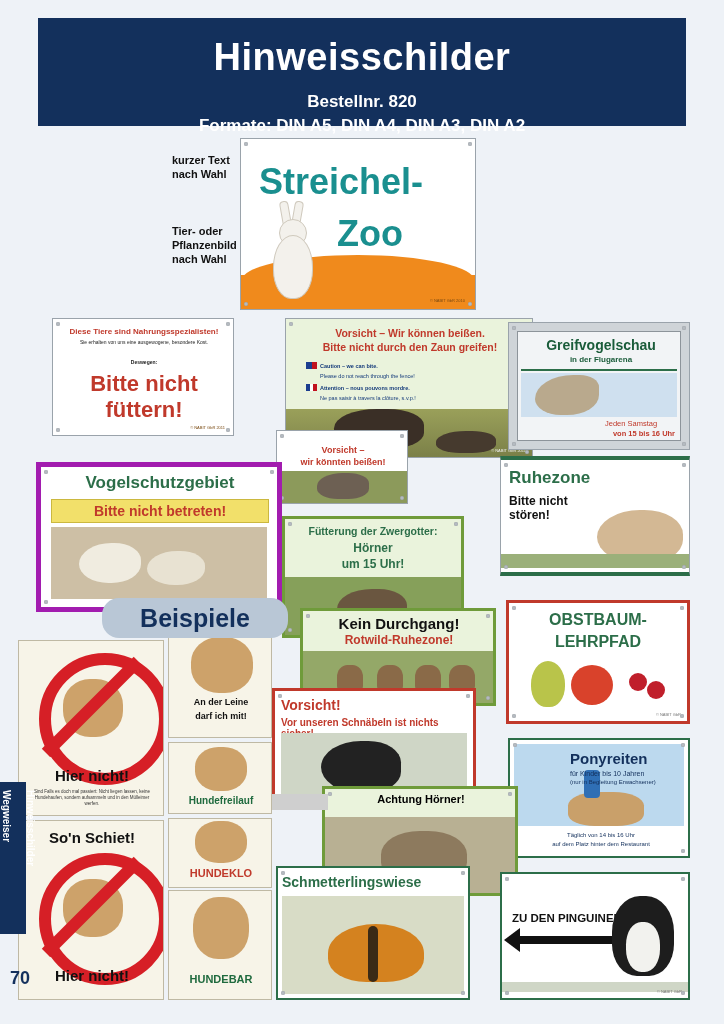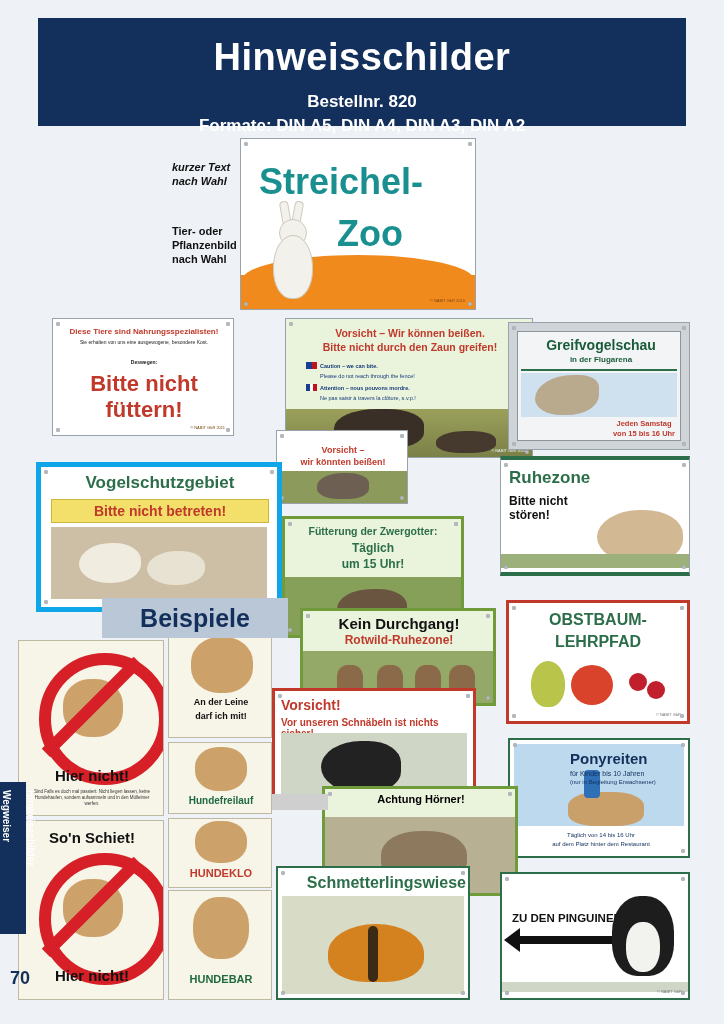--- a/index.html
+++ b/index.html
@@ -48,20 +48,21 @@
     position:absolute;left:512px;top:234px;width:190px;
     font-size:16px;color:#13305c;font-weight:bold;text-align:center;line-height:23px;
   }
 
   
   .beispiele{
     position:absolute;left:102px;top:598px;width:186px;height:40px;
     background:#b9c7d6;color:#13305c;
     font-size:25px;font-weight:bold;text-align:center;line-height:40px;
     z-index:40;
+    border-radius:17px;
   }
 
   
   .sign{position:absolute;background:#fff;border:1px solid #9aa3ab;box-sizing:border-box;overflow:hidden;}
   .scr{position:absolute;width:4px;height:4px;border-radius:50%;background:#b7bcc2;box-shadow:inset 0 0 1px #7d838a;}
   .scr.tl{left:3px;top:3px;} .scr.tr{right:3px;top:3px;}
   .scr.bl{left:3px;bottom:3px;} .scr.br{right:3px;bottom:3px;}
 
   .t{position:absolute;box-sizing:border-box;}
 
@@ -103,40 +104,40 @@
   #s-beissen .tiny{position:absolute;right:6px;bottom:4px;font-size:4px;color:#eee;}
 
   
   #s-greif{left:508px;top:322px;width:182px;height:128px;background:#cfd4d8;}
   #s-greif .in{position:absolute;left:8px;top:8px;right:8px;bottom:8px;background:#f2f4f6;border:1px solid #8d949a;}
   #s-greif .h{left:12px;top:14px;width:160px;font-size:14px;font-weight:bold;color:#1a5c3a;text-align:center;}
   #s-greif .s{left:12px;top:32px;width:160px;font-size:8px;font-weight:bold;color:#1a5c3a;text-align:center;}
   #s-greif .bar{position:absolute;left:12px;top:46px;right:12px;height:2px;background:#2c6e49;}
   #s-greif .sky{position:absolute;left:12px;top:50px;right:12px;height:44px;background:#cfe0ef;}
   #s-greif .bird{position:absolute;left:26px;top:52px;width:64px;height:40px;background:#b9a98d;border-radius:60% 30% 50% 40%;}
-  #s-greif .r1{left:96px;top:96px;width:78px;font-size:7.5px;font-weight:bold;color:#c0392b;text-align:center;}
+  #s-greif .r1{left:96px;top:96px;width:78px;font-size:7.5px;font-weight:normal;color:#c0392b;}
   #s-greif .r2{left:96px;top:106px;width:78px;font-size:7.5px;font-weight:bold;color:#c0392b;text-align:center;}
 
   
   #s-koennten{left:276px;top:430px;width:132px;height:74px;background:#fff;}
   #s-koennten .h1{left:6px;top:14px;width:120px;font-size:9px;font-weight:bold;color:#c0392b;text-align:center;}
   #s-koennten .h2{left:6px;top:26px;width:120px;font-size:9px;font-weight:bold;color:#c0392b;text-align:center;}
   #s-koennten .ph{position:absolute;left:0;bottom:0;width:100%;height:32px;background:#8c9a5b;}
   #s-koennten .an{position:absolute;left:40px;bottom:4px;width:52px;height:26px;background:#6d6053;border-radius:50% 40% 40% 40%;}
 
   
   #s-ruhe{left:500px;top:456px;width:190px;height:120px;background:#fff;border-top:4px solid #2c6e49;border-bottom:4px solid #2c6e49;}
   #s-ruhe .h{left:8px;top:8px;width:120px;font-size:17px;font-weight:bold;color:#2c6e49;}
   #s-ruhe .l1{left:8px;top:34px;width:120px;font-size:12px;font-weight:bold;color:#111;}
   #s-ruhe .l2{left:8px;top:48px;width:120px;font-size:12px;font-weight:bold;color:#111;}
   #s-ruhe .fox{position:absolute;left:96px;top:50px;width:86px;height:54px;background:#d3b894;border-radius:50% 45% 45% 50%;}
   #s-ruhe .grass{position:absolute;left:0;bottom:4px;width:100%;height:14px;background:#9bb07a;}
 
   
-  #s-vogel{left:36px;top:462px;width:246px;height:150px;background:#fff;border:5px solid #0ea5e9;}
+  #s-vogel{left:36px;top:462px;width:246px;height:150px;background:#fff;border:5px solid #a21caf;}
   #s-vogel .h{left:8px;top:6px;width:222px;font-size:17px;font-weight:bold;color:#2c6e49;text-align:center;}
   #s-vogel .b{position:absolute;left:10px;top:32px;width:216px;height:22px;background:#f2e06a;border:1px solid #cbb83f;}
   #s-vogel .b span{display:block;text-align:center;line-height:22px;font-size:14px;font-weight:bold;color:#c0392b;}
   #s-vogel .ph{position:absolute;left:10px;top:60px;width:216px;bottom:8px;background:#cdbfa5;}
   #s-vogel .duck1{position:absolute;left:28px;top:16px;width:62px;height:40px;background:#f0ece0;border-radius:55% 45% 50% 50%;}
   #s-vogel .duck2{position:absolute;left:96px;top:24px;width:58px;height:34px;background:#e8e2d2;border-radius:55% 45% 50% 50%;}
 
   
   #s-otter{left:282px;top:516px;width:182px;height:122px;background:#eaf3dc;border:3px solid #6f9b3a;}
   #s-otter .l1{left:6px;top:6px;width:164px;font-size:10.5px;font-weight:bold;color:#2c6e49;text-align:center;}
@@ -180,21 +181,21 @@
   #s-pony .f2{left:8px;top:101px;width:166px;font-size:6px;color:#13305c;text-align:center;}
 
   
   #s-hoerner{left:322px;top:786px;width:196px;height:110px;background:#eaf3dc;border:3px solid #6f9b3a;}
   #s-hoerner .l1{left:4px;top:4px;width:184px;font-size:11px;font-weight:bold;color:#000000;text-align:center;}
   #s-hoerner .ph{position:absolute;left:0;bottom:0;width:100%;height:76px;background:#b8b093;}
   #s-hoerner .goat{position:absolute;left:56px;bottom:10px;width:86px;height:52px;background:#8d7a5e;border-radius:45% 45% 40% 40%;}
 
   
   #s-falter{left:276px;top:866px;width:194px;height:134px;background:#fff;border:2px solid #2c6e49;}
-  #s-falter .h{left:4px;top:6px;width:184px;font-size:16px;font-weight:bold;color:#2c6e49;text-align:right;}
+  #s-falter .h{left:4px;top:6px;width:184px;font-size:14px;font-weight:bold;color:#2c6e49;text-align:left;}
   #s-falter .ph{position:absolute;left:4px;top:28px;right:4px;bottom:4px;background:#d8dcc6;}
   #s-falter .bf{position:absolute;left:46px;top:28px;width:96px;height:58px;background:#d4821f;border-radius:50% 50% 40% 40%;}
   #s-falter .bfb{position:absolute;left:86px;top:30px;width:10px;height:56px;background:#3a2a16;border-radius:5px;}
 
   
   #s-pinguin{left:500px;top:872px;width:190px;height:128px;background:#fff;border:2px solid #2c6e49;}
   #s-pinguin .h{left:10px;top:38px;width:110px;font-size:11.5px;font-weight:bold;color:#111;}
   #s-pinguin .arrow{position:absolute;left:16px;top:62px;width:96px;height:8px;background:#111;}
   #s-pinguin .arrow:before{content:"";position:absolute;left:-14px;top:-8px;border-top:12px solid transparent;border-bottom:12px solid transparent;border-right:16px solid #111;}
   #s-pinguin .peng{position:absolute;right:14px;top:22px;width:62px;height:80px;background:#1d1d1d;border-radius:45% 45% 40% 40%;}
@@ -241,21 +242,21 @@
 <body>
 
 <div class="page">
 
   <div class="header">
     <h1>Hinweisschilder</h1>
     <div class="sub1">Bestellnr. 820</div>
     <div class="sub2">Formate: DIN A5, DIN A4, DIN A3, DIN A2</div>
   </div>
 
-  <div class="anno" style="left:172px;top:160px;width:80px;font-style:italic;">
+  <div class="anno" style="left:172px;top:153px;width:80px;">
     <span>kurzer Text</span><br>
     <span>nach Wahl</span>
   </div>
   <div class="anno" style="left:172px;top:224px;width:86px;">
     <span>Tier- oder</span><br>
     <span>Pflanzenbild</span><br>
     <span>nach Wahl</span>
   </div>
 
   <div class="sign" id="s-zoo">
@@ -360,21 +361,21 @@
         <div class="duck2"></div>
     </div>
     <div class="scr tl"></div>
       <div class="scr tr"></div>
       <div class="scr bl"></div>
       <div class="scr br"></div>
   </div>
 
   <div class="sign" id="s-otter">
     <div class="t l1">Fütterung der Zwergotter:</div>
-    <div class="t l2">Täglich</div>
+    <div class="t l2">Hörner</div>
     <div class="t l3">um 15 Uhr!</div>
     <div class="ph">
         <div class="ot"></div>
       </div>
     <div class="scr tl"></div>
       <div class="scr tr"></div>
       <div class="scr bl"></div>
       <div class="scr br"></div>
   </div>
 

